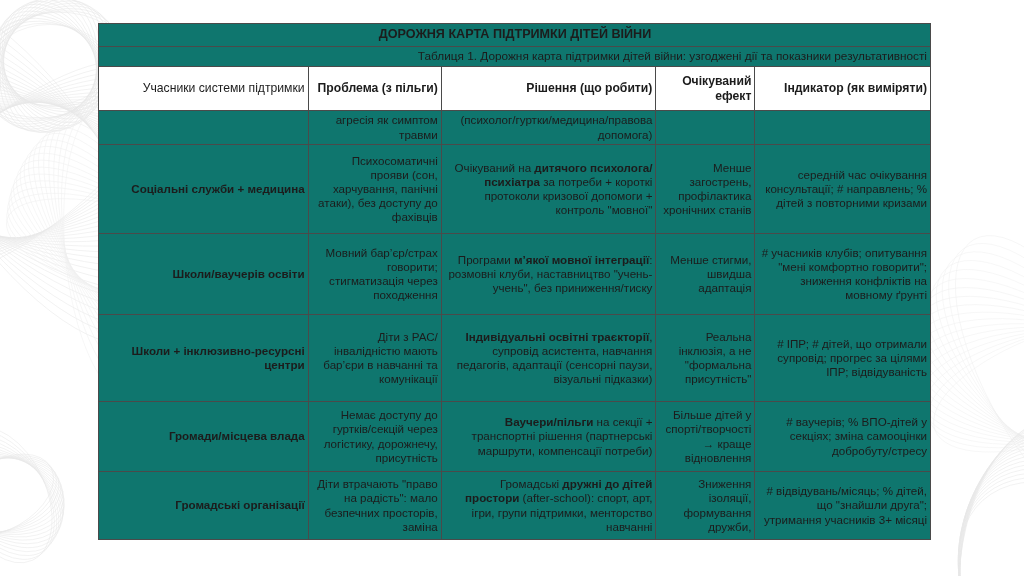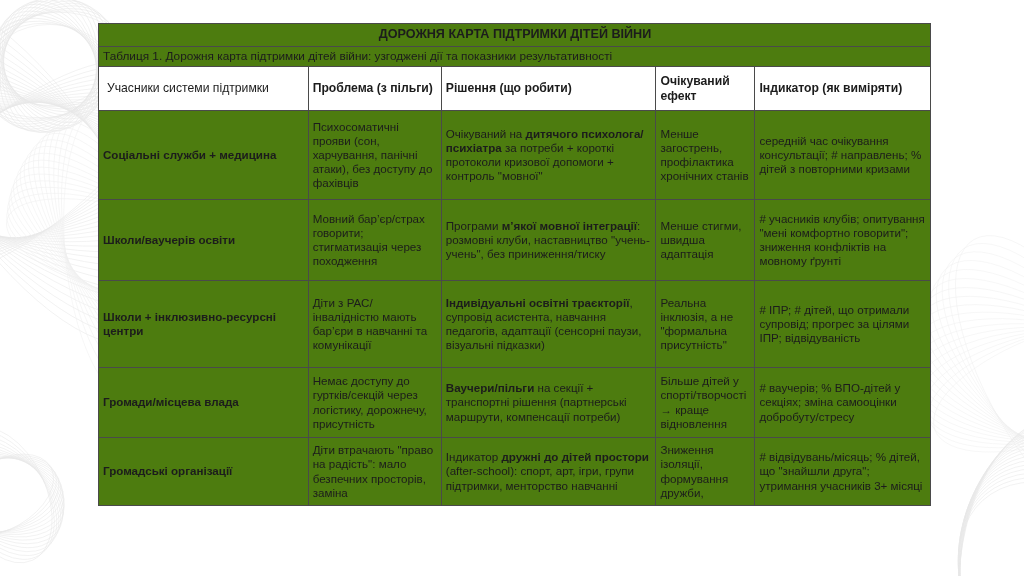--- a/index.html
+++ b/index.html
@@ -12,29 +12,29 @@
     color:#1c1c1c;
   }
   .bg-decor{
     position:absolute;left:0;top:0;width:1024px;height:576px;
     pointer-events:none;
   }
   table.roadmap{
     position:absolute;left:98px;top:23px;width:833px;
     border-collapse:collapse;
     table-layout:fixed;
-    background:#4d7c0f;
+    background:#0f766e;
     font-size:11.6px;
     line-height:1.22;
   }
   table.roadmap td,table.roadmap th{
     border:1px solid #4a4a4a;
     padding:1px 3px 1px 4px;
     vertical-align:middle;
-    text-align:left;
+    text-align:right;
     overflow:hidden;
     word-wrap:break-word;
   }
   tr.title-row td{
     height:20px;
     text-align:center;
     font-weight:bold;
     font-size:12.6px;
   }
   tr.caption-row td{
@@ -192,20 +192,27 @@
       </tr>
       <tr class="header-row" id="header-row">
           <th class="regular">Учасники системи підтримки</th>
           <th>Проблема (з пільги)</th>
           <th>Рішення (що робити)</th>
           <th>Очікуваний ефект</th>
           <th>Індикатор (як виміряти)</th>
         </tr>
     </tbody>
     <tbody id="table-body">
+        <tr style="height: 34px;">
+          <td class="participant"></td>
+          <td><span>агресія як симптом травми</span></td>
+          <td><span>(психолог/гуртки/медицина/правова допомога)</span></td>
+          <td></td>
+          <td></td>
+        </tr>
         <tr style="height: 89px;">
           <td class="participant"><b>Соціальні служби + медицина</b></td>
           <td><span>Психосоматичні прояви (сон, харчування, панічні атаки), без доступу до фахівців</span></td>
           <td><span>Очікуваний на </span><b>дитячого психолога/психіатра</b><span> за потреби + короткі протоколи кризової допомоги + контроль "мовної"</span></td>
           <td><span>Менше загострень, профілактика хронічних станів</span></td>
           <td><span>середній час очікування консультації; # направлень; % дітей з повторними кризами</span></td>
         </tr>
         <tr style="height: 81px;">
           <td class="participant"><b>Школи/ваучерів освіти</b></td>
           <td><span>Мовний бар’єр/страх говорити; стигматизація через походження</span></td>
@@ -223,20 +230,20 @@
         <tr style="height: 70px;">
           <td class="participant"><b>Громади/місцева влада</b></td>
           <td><span>Немає доступу до гуртків/секцій через логістику, дорожнечу, присутність</span></td>
           <td><b>Ваучери/пільги</b><span> на секції + транспортні рішення (партнерські маршрути, компенсації потреби)</span></td>
           <td><span>Більше дітей у спорті/творчості → краще відновлення</span></td>
           <td><span># ваучерів; % ВПО-дітей у секціях; зміна самооцінки добробуту/стресу</span></td>
         </tr>
         <tr style="height: 68px;">
           <td class="participant"><b>Громадські організації</b></td>
           <td><span>Діти втрачають "право на радість": мало безпечних просторів, заміна</span></td>
-          <td><span>Індикатор </span><b>дружні до дітей простори</b><span> (after-school): спорт, арт, ігри, групи підтримки, менторство навчанні</span></td>
+          <td><span>Громадські </span><b>дружні до дітей простори</b><span> (after-school): спорт, арт, ігри, групи підтримки, менторство навчанні</span></td>
           <td><span>Зниження ізоляції, формування дружби,</span></td>
           <td><span># відвідувань/місяць; % дітей, що "знайшли друга"; утримання учасників 3+ місяці</span></td>
         </tr>
       </tbody>
   </table>
 
 </div>
 
 </body></html>

